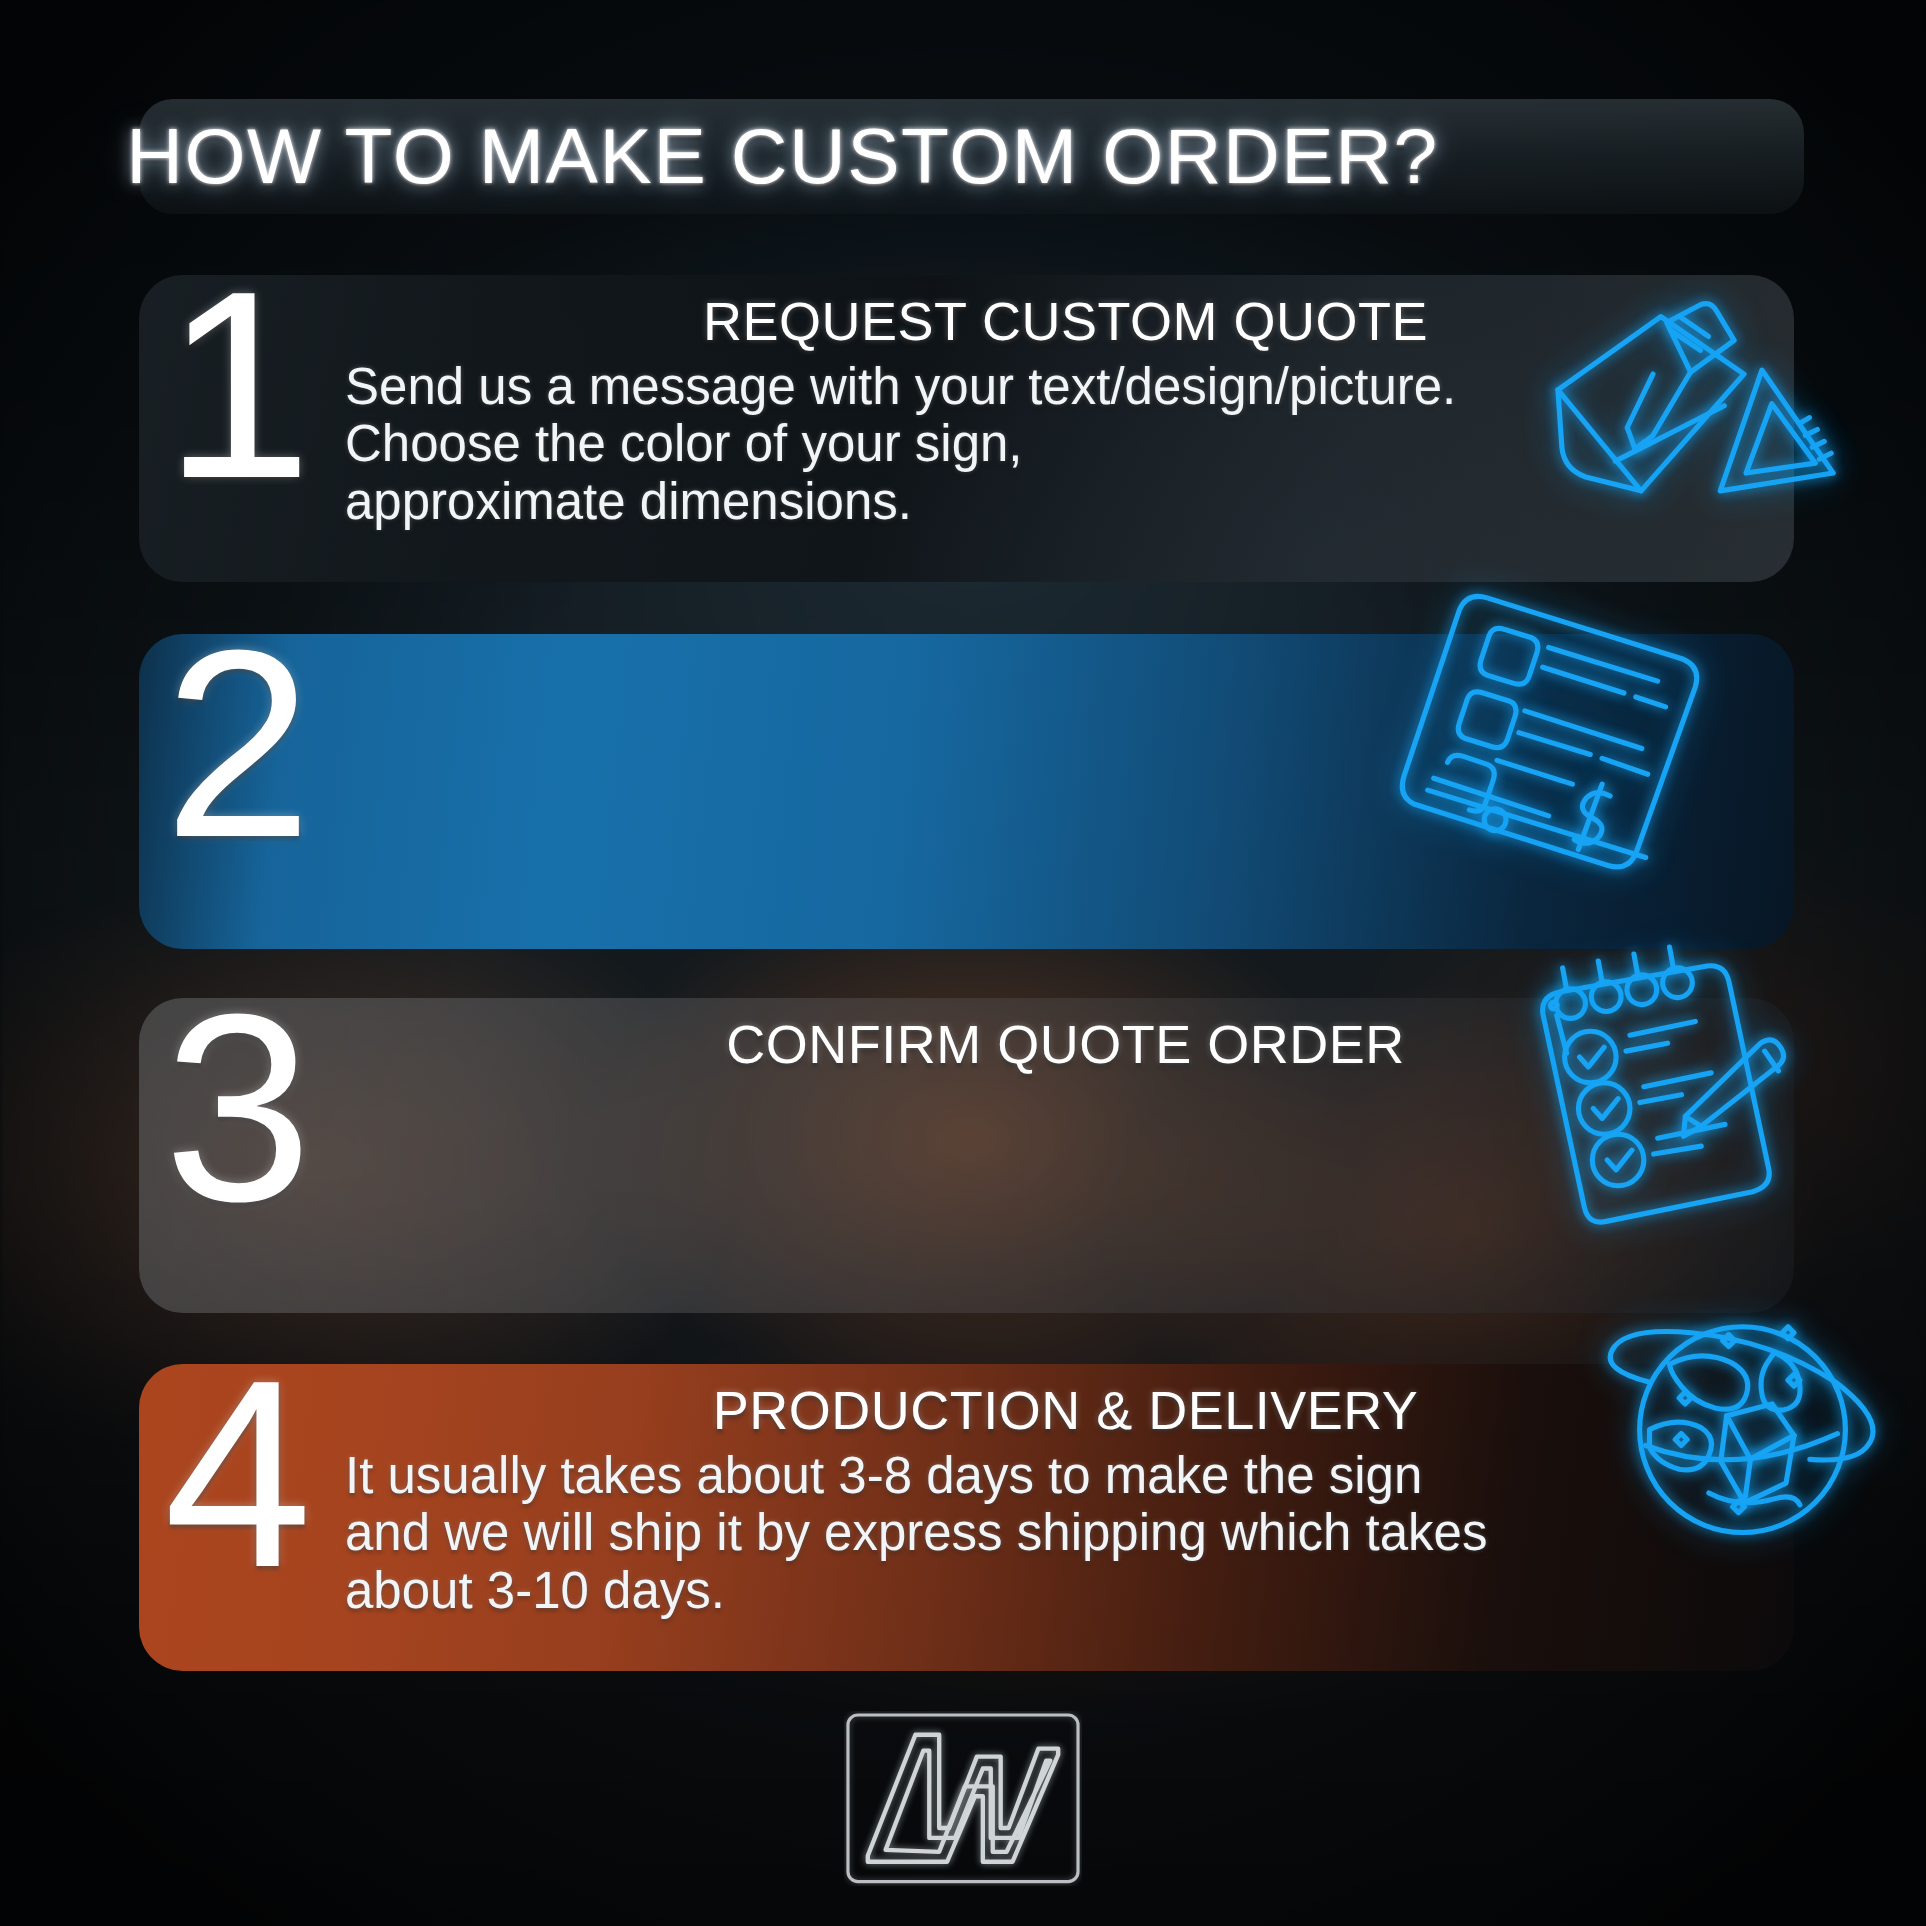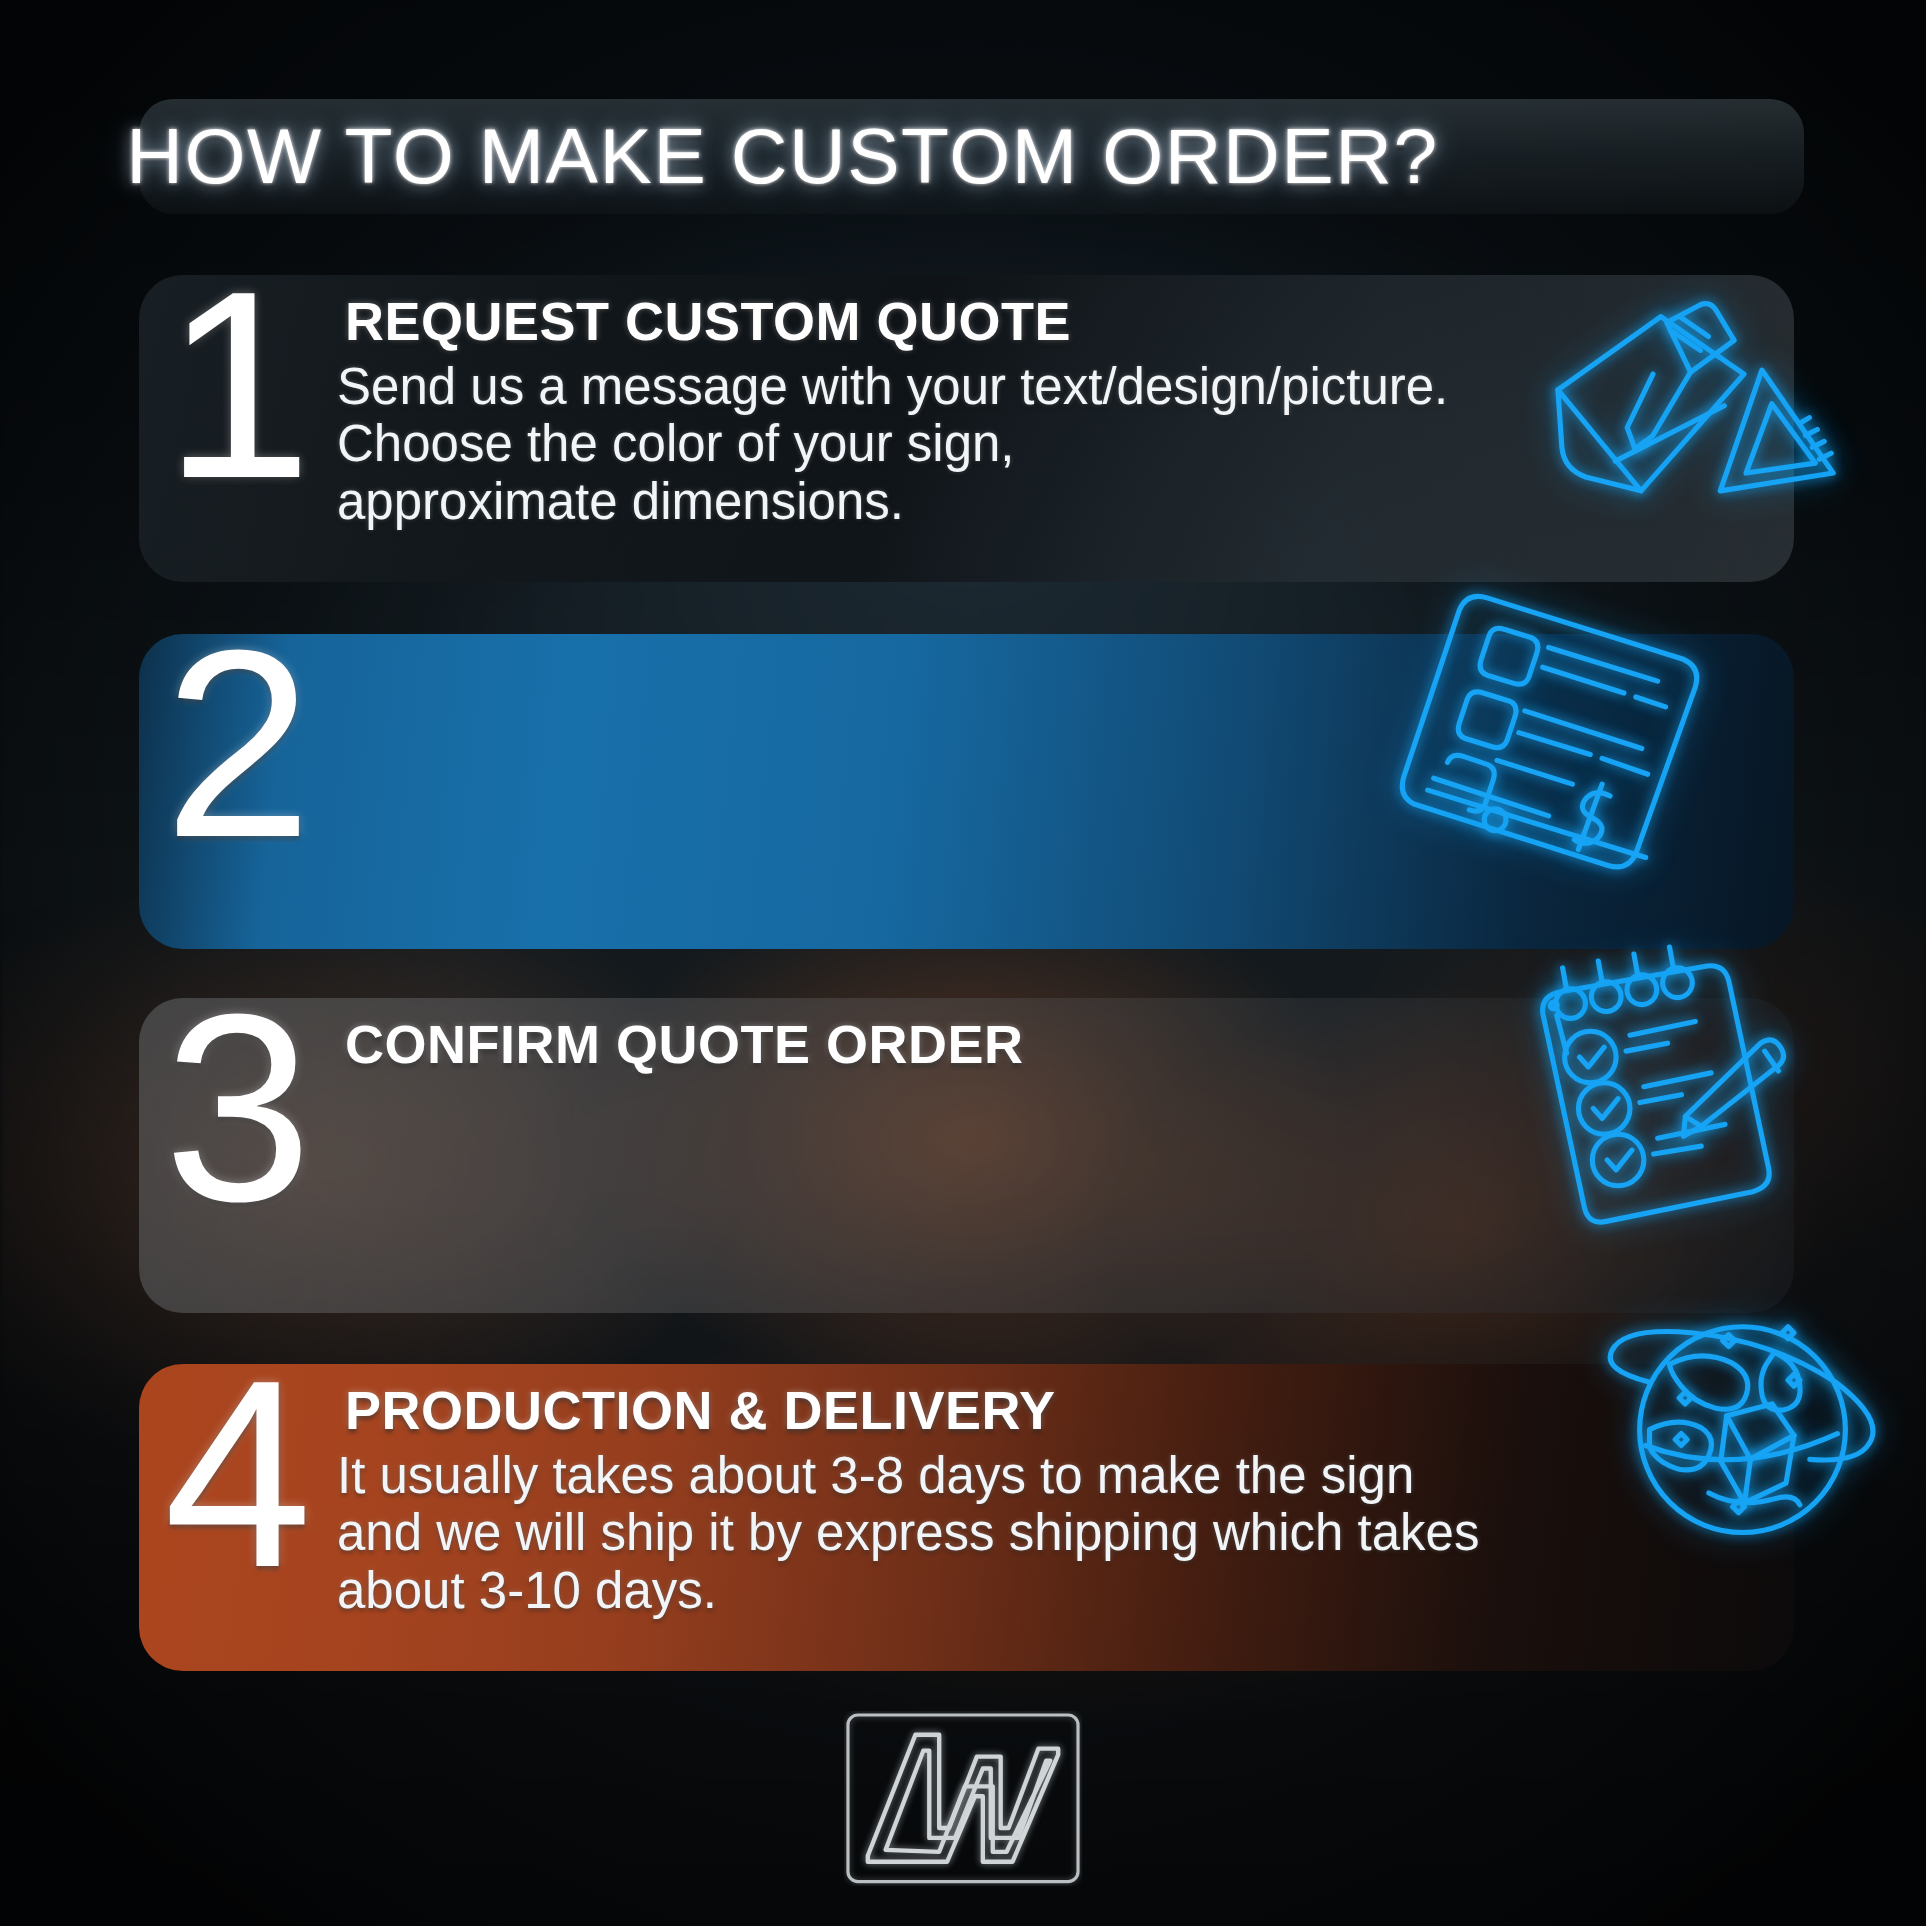--- a/index.html
+++ b/index.html
@@ -78,34 +78,35 @@
     width:198px;
     text-align:center;
     flex:0 0 198px;
     text-shadow:0 0 10px rgba(255,255,255,.35), 0 3px 5px rgba(0,0,0,.5);
     user-select:none;
     margin-top:6px;
   }
   .step-body{flex:1 1 auto;padding-top:18px;}
   .step-title{
     color:#ffffff;
-    font-weight:700;
+    font-weight:400;
     font-size:54px;
     letter-spacing:0.5px;
     line-height:1.05;
-    margin:0 0 8px 8px;
+    margin:0 0 8px 0;
     text-shadow:0 0 6px rgba(255,255,255,.35), 0 3px 4px rgba(0,0,0,.6);
     white-space:nowrap;
+    text-align:center;
   }
   .step-desc{
     color:#f2f5f7;
     font-weight:300;
     font-size:51px;
     line-height:1.13;
-    margin:0;
+    margin:8px;
     text-shadow:0 0 5px rgba(255,255,255,.28), 0 2px 4px rgba(0,0,0,.55);
     white-space:pre-line;
   }
 
   
   #step-1{
     left:139px;top:275px;width:1655px;height:307px;
     background:
       linear-gradient(105deg, rgba(26,33,38,.92) 0%, rgba(18,24,28,.88) 22%, rgba(14,18,22,.86) 46%, rgba(40,48,54,.68) 72%, rgba(62,70,76,.58) 100%);
   }

